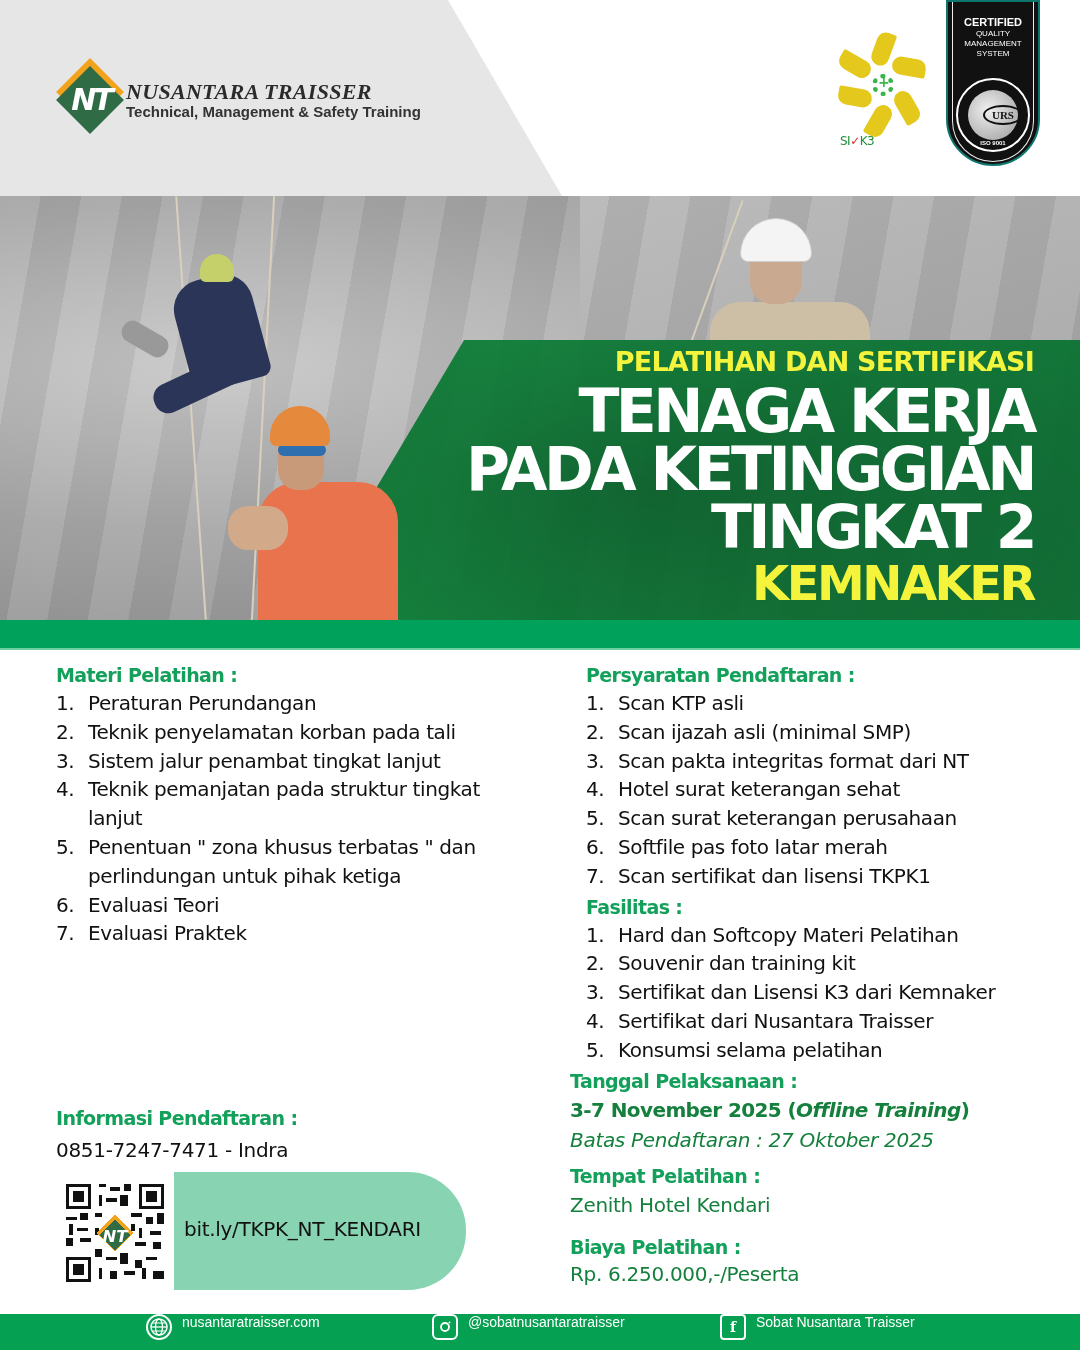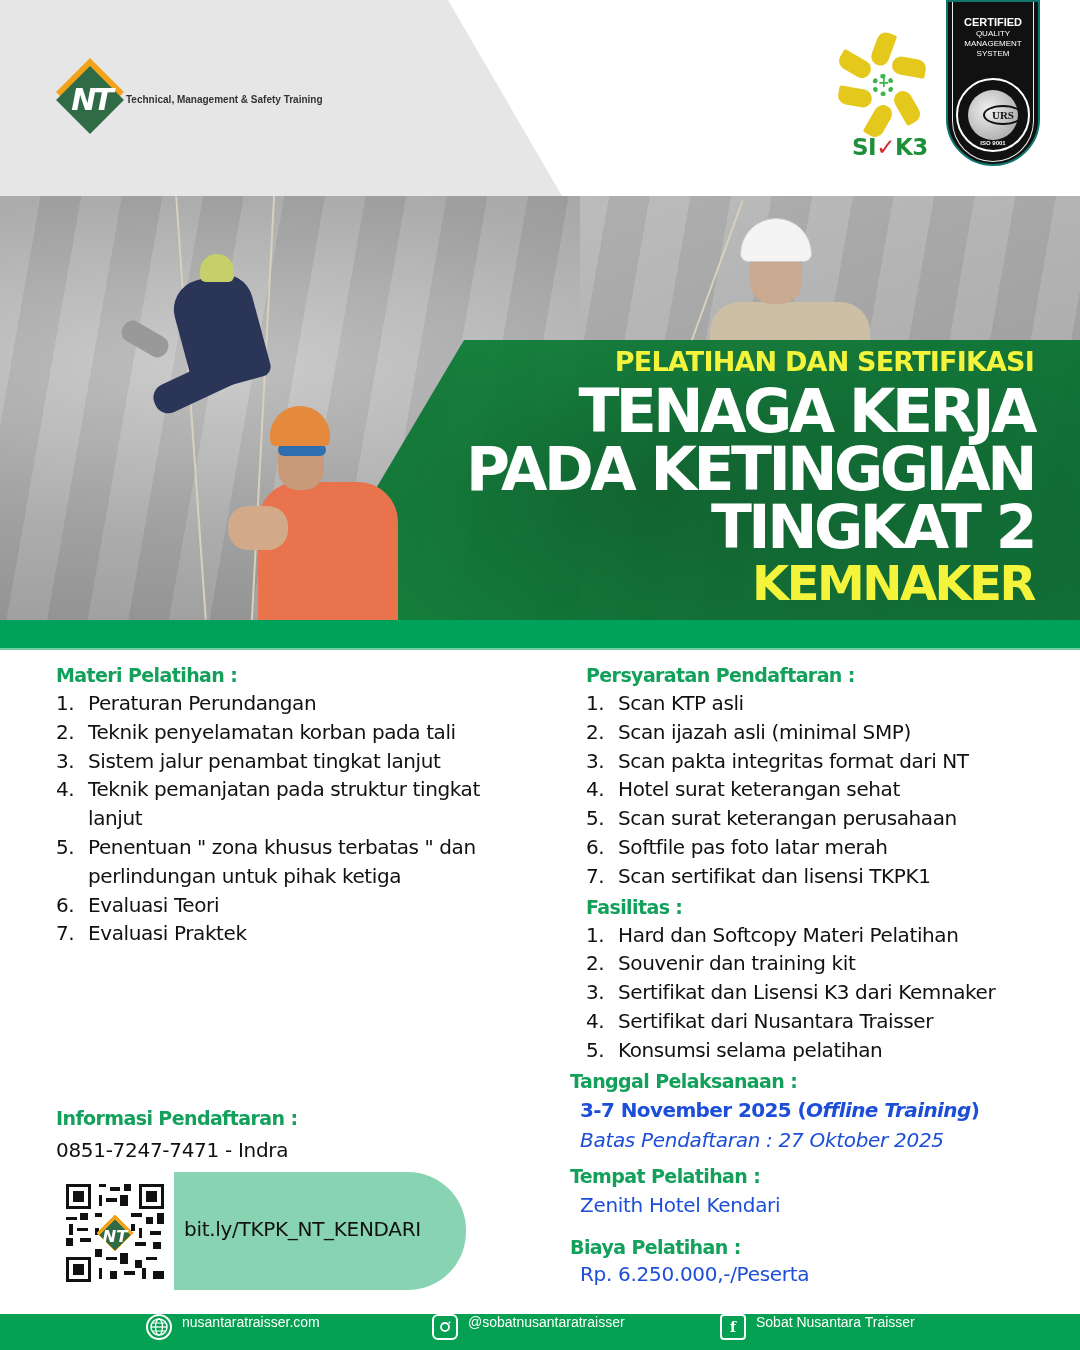--- a/index.html
+++ b/index.html
@@ -10,27 +10,27 @@
     .header { position: absolute; left: 0; top: 0; width: 1080px; height: 196px; background: #ffffff; overflow: hidden; }
     .header-grey { position: absolute; left: 0; top: 0; width: 1080px; height: 196px; background: #e6e6e6;
       clip-path: polygon(0 0, 448px 0, 562px 196px, 0 196px); }
     .logo { position: absolute; left: 56px; top: 64px; display: flex; align-items: center; }
     .logo-mark { position: relative; width: 68px; height: 72px; }
     .logo-mark .diamond-orange { position: absolute; left: 10px; top: 4px; width: 48px; height: 48px; background: #f2a21b; transform: rotate(45deg); }
     .logo-mark .diamond-green { position: absolute; left: 10px; top: 12px; width: 48px; height: 48px; background: #2f6b45; transform: rotate(45deg); }
     .logo-mark .nt { position: absolute; left: 4px; top: 18px; width: 62px; text-align: center; font-family: "DejaVu Sans", sans-serif; font-weight: bold; font-style: italic; font-size: 30px; color: #fff; letter-spacing: -3px; }
     .logo-text { margin-left: 2px; }
     .logo-name { font-family: "Liberation Serif", serif; font-style: italic; font-weight: bold; font-size: 22px; color: #2b2b2b; letter-spacing: 0.3px; line-height: 24px; }
-    .logo-tag { font-family: "Liberation Sans", sans-serif; font-weight: bold; font-size: 10px; color: #333; line-height: 16px; }
+    .logo-tag { font-family: "Liberation Sans", sans-serif; font-weight: bold; font-size: 15px; color: #333; line-height: 16px; }
 
     .smk3 { position: absolute; left: 836px; top: 36px; width: 90px; height: 124px; }
     .smk3 .petal { position: absolute; width: 34px; height: 18px; background: #e4c81c; border-radius: 18px 18px 4px 18px; }
     .smk3 .gear { position: absolute; left: 36px; top: 38px; width: 22px; height: 22px; border-radius: 50%; border: 5px dotted #3bb54a; background: #fff; }
     .smk3 .gear::after { content: "+"; position: absolute; left: 1px; top: -5px; font-size: 14px; font-weight: bold; color: #3bb54a; }
-    .smk3-label { position: absolute; left: 16px; top: 98px; font-family: "DejaVu Sans", sans-serif; font-weight: bold; font-size: 23px; color: #1f8f3a; letter-spacing: -0.5px; }
+    .smk3-label { position: absolute; left: 4px; top: 98px; font-family: "DejaVu Sans", sans-serif; font-weight: normal; font-size: 12px; color: #1f8f3a; letter-spacing: -0.5px; }
     .smk3-label .check { color: #d6262d; }
 
     .iso-badge { position: absolute; left: 946px; top: 0; width: 94px; height: 166px; background: #111; border-radius: 0 0 47px 47px; border: 2px solid #0f766e; }
     .iso-badge .inner { position: absolute; left: 4px; top: 0; width: 82px; height: 160px; border: 1.5px solid #eee; border-top: none; border-radius: 0 0 41px 41px; }
     .iso-cert { position: absolute; left: 0; top: 14px; width: 90px; text-align: center; color: #fff; font-family: "Liberation Sans", sans-serif; }
     .iso-cert .big { font-weight: bold; font-size: 11px; line-height: 13px; }
     .iso-cert .small { font-size: 8px; line-height: 10px; }
     .iso-circle { position: absolute; left: 8px; top: 76px; width: 74px; height: 74px; border-radius: 50%; background: #111; border: 2px solid #fff; }
     .iso-circle .globe { position: absolute; left: 10px; top: 10px; width: 50px; height: 50px; border-radius: 50%; background: radial-gradient(circle at 40% 40%, #f0f0f0, #9a9a9a); }
     .iso-circle .urs { position: absolute; left: 25px; top: 25px; width: 40px; height: 20px; border: 2px solid #111; border-radius: 50%; text-align: center; font-family: "Liberation Serif", serif; font-size: 11px; font-weight: bold; line-height: 16px; color: #111; }
@@ -86,21 +86,21 @@
 
     .info-title { position: absolute; left: 56px; top: 1104px; }
     .info-phone { position: absolute; left: 56px; top: 1134px; font-size: 20px; line-height: 32px; color: #111; letter-spacing: -0.3px; }
     .qr-box { position: absolute; left: 56px; top: 1172px; width: 410px; height: 118px; }
     .qr-link-bg { position: absolute; left: 118px; top: 0; width: 292px; height: 118px; background: #88d4b2; border-radius: 0 58px 58px 0; }
     .qr-link { position: absolute; left: 128px; top: 42px; font-size: 20px; line-height: 30px; color: #111; letter-spacing: -0.3px; }
     .qr { position: absolute; left: 6px; top: 8px; width: 106px; height: 106px; background: #fff; }
     .qr svg { width: 106px; height: 106px; display: block; }
 
     .detail-block { position: absolute; left: 570px; width: 470px; }
-    .detail-value { font-size: 20px; line-height: 30px; color: #1d4ed8; letter-spacing: -0.3px; margin-left: 10px; }
+    .detail-value { font-size: 20px; line-height: 30px; color: #15803d; letter-spacing: -0.3px; }
     .detail-value.bold { font-weight: bold; letter-spacing: -0.6px; }
     .detail-value .it { font-style: italic; }
     .detail-value.italic { font-style: italic; }
 
     
     .footer { position: absolute; left: 0; top: 1314px; width: 1080px; height: 36px; background: #05a051; display: flex; align-items: center; }
     .f-item { position: absolute; top: 0; height: 36px; display: flex; align-items: flex-start; color: #ffffff; font-size: 14px; font-family: "Liberation Sans", sans-serif; }
     .f-icon { width: 26px; height: 26px; border: 2px solid #fff; margin-right: 10px; display: inline-flex; align-items: center; justify-content: center; font-size: 14px; font-weight: bold; color: #fff; }
     .f-icon.globe { border-radius: 50%; }
     .f-icon.ig { border-radius: 6px; }
@@ -112,20 +112,21 @@
 <div class="header">
   <div class="header-grey"></div>
 
   <div class="logo">
     <div class="logo-mark">
       <div class="diamond-orange"></div>
       <div class="diamond-green"></div>
       <div class="nt">NT</div>
     </div>
     <div class="logo-text">
+      <div class="logo-name">NUSANTARA TRAISSER</div>
       <div class="logo-tag">Technical, Management &amp; Safety Training</div>
     </div>
   </div>
 
   <div class="smk3">
     <div class="petal" style="left:30px; top:4px; transform:rotate(-70deg);"></div>
     <div class="petal" style="left:56px; top:22px; transform:rotate(10deg);"></div>
     <div class="petal" style="left:54px; top:62px; transform:rotate(60deg);"></div>
     <div class="petal" style="left:26px; top:76px; transform:rotate(120deg);"></div>
     <div class="petal" style="left:2px; top:52px; transform:rotate(190deg);"></div>

